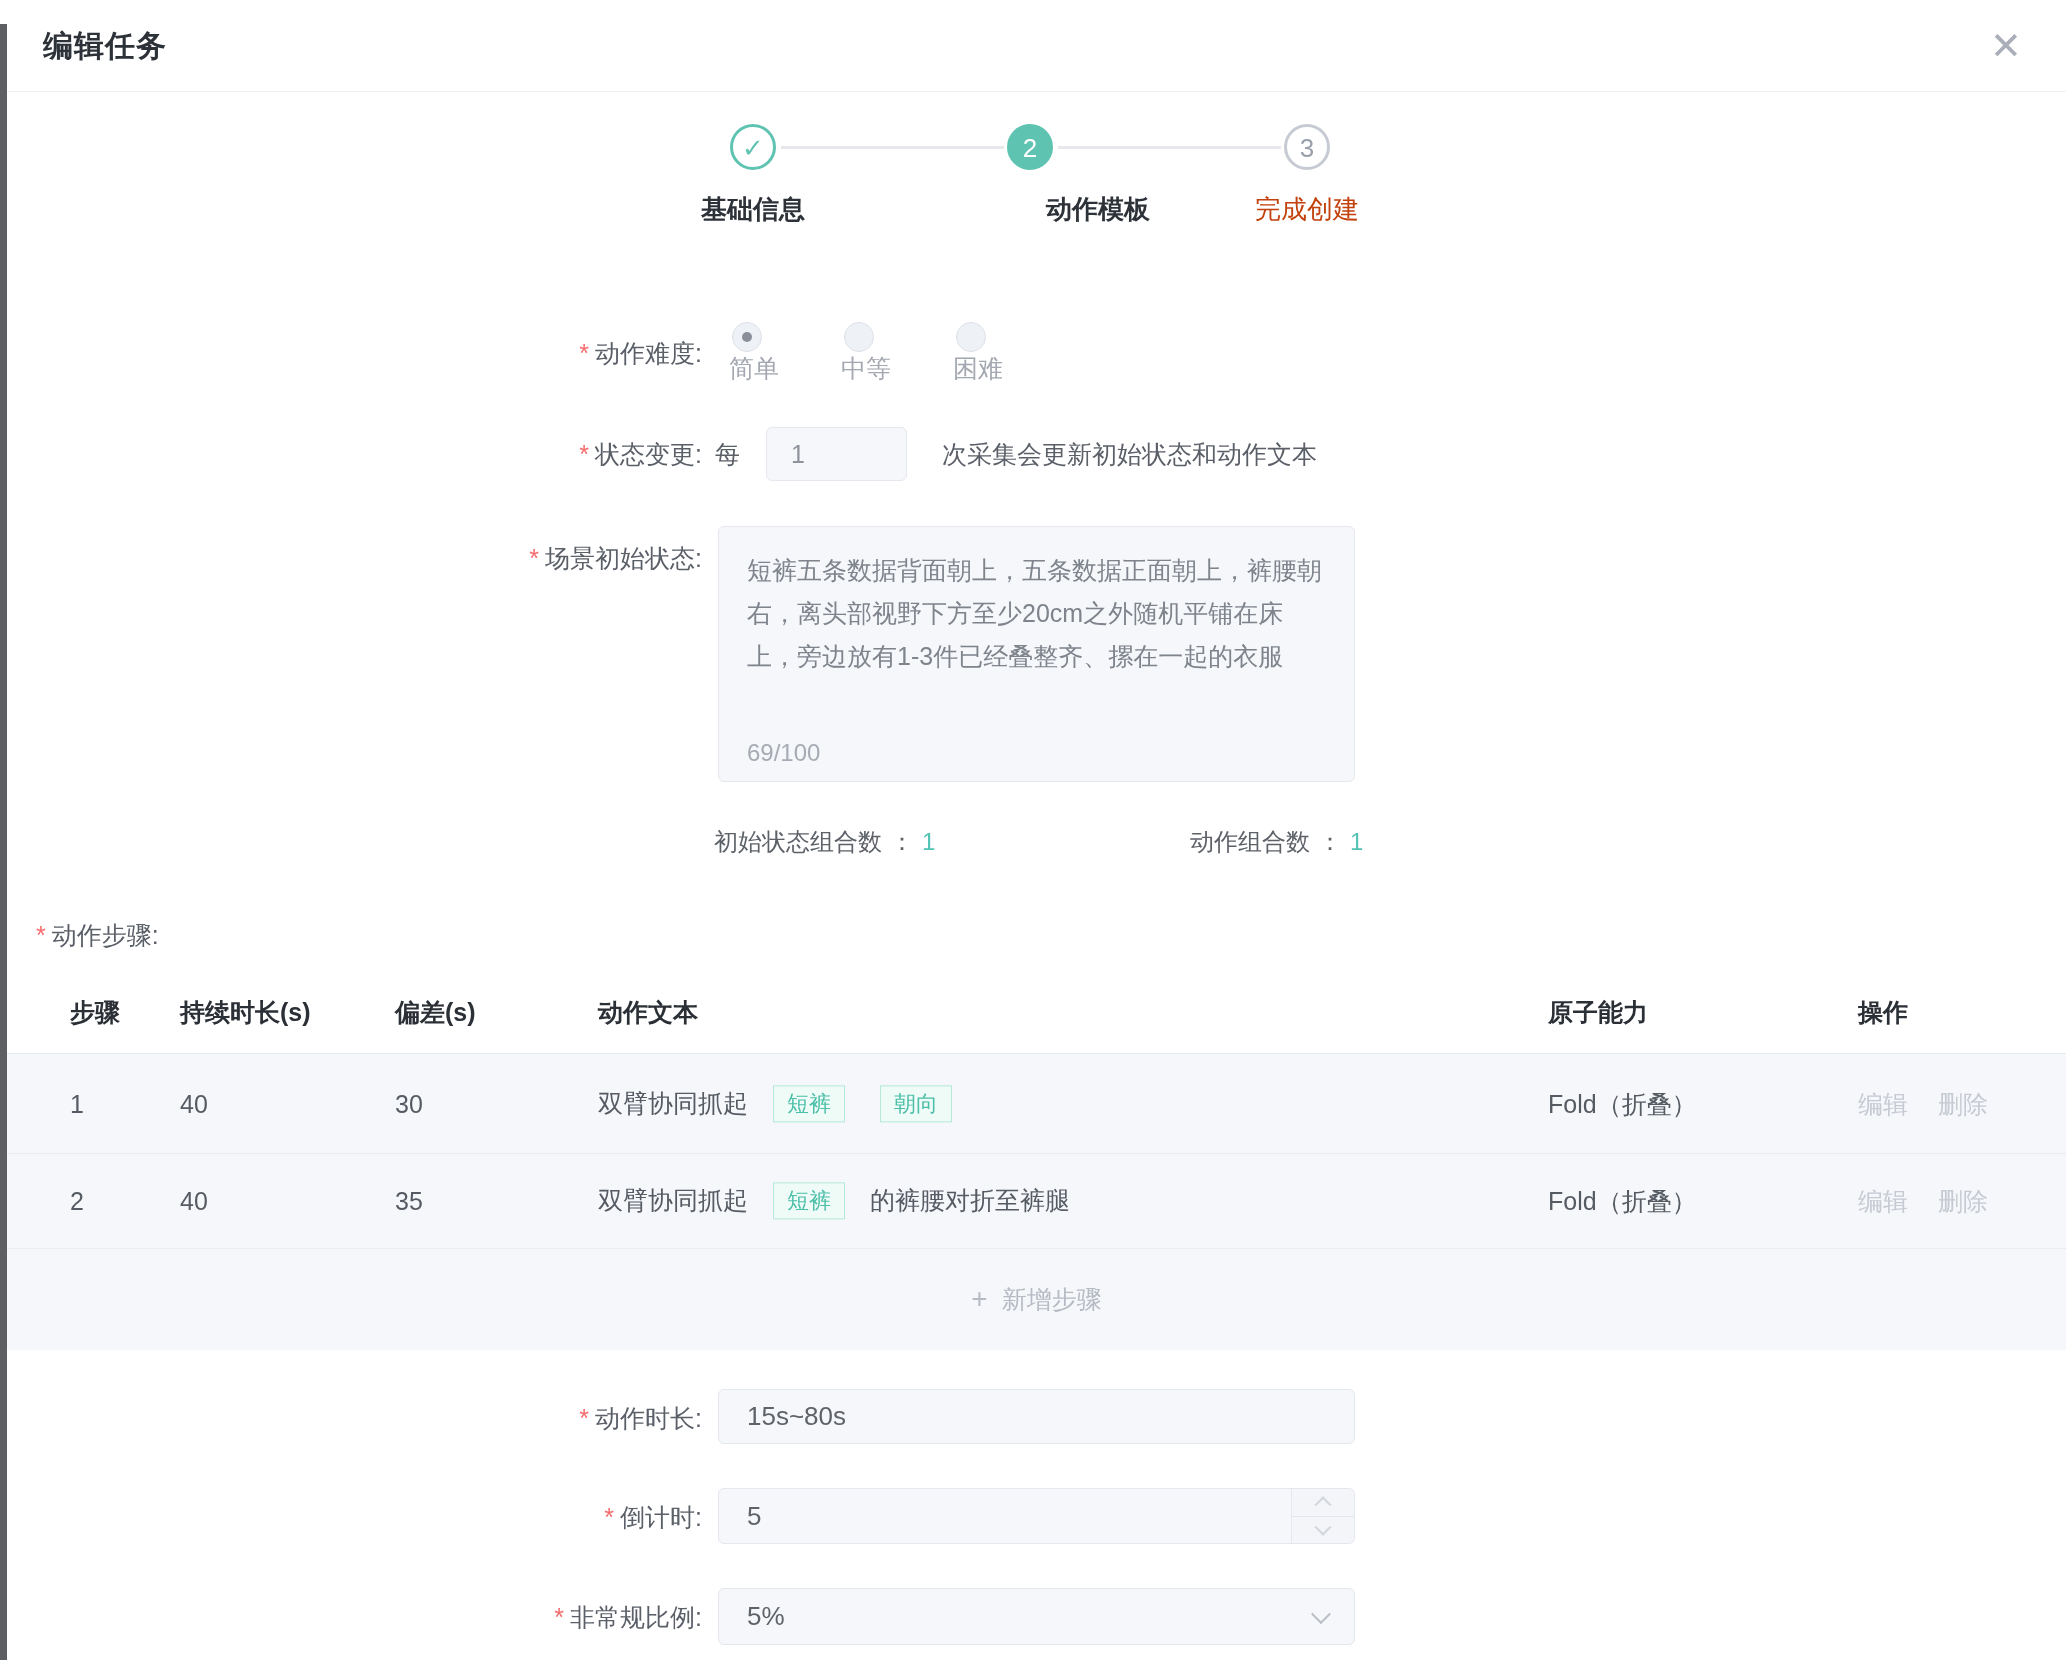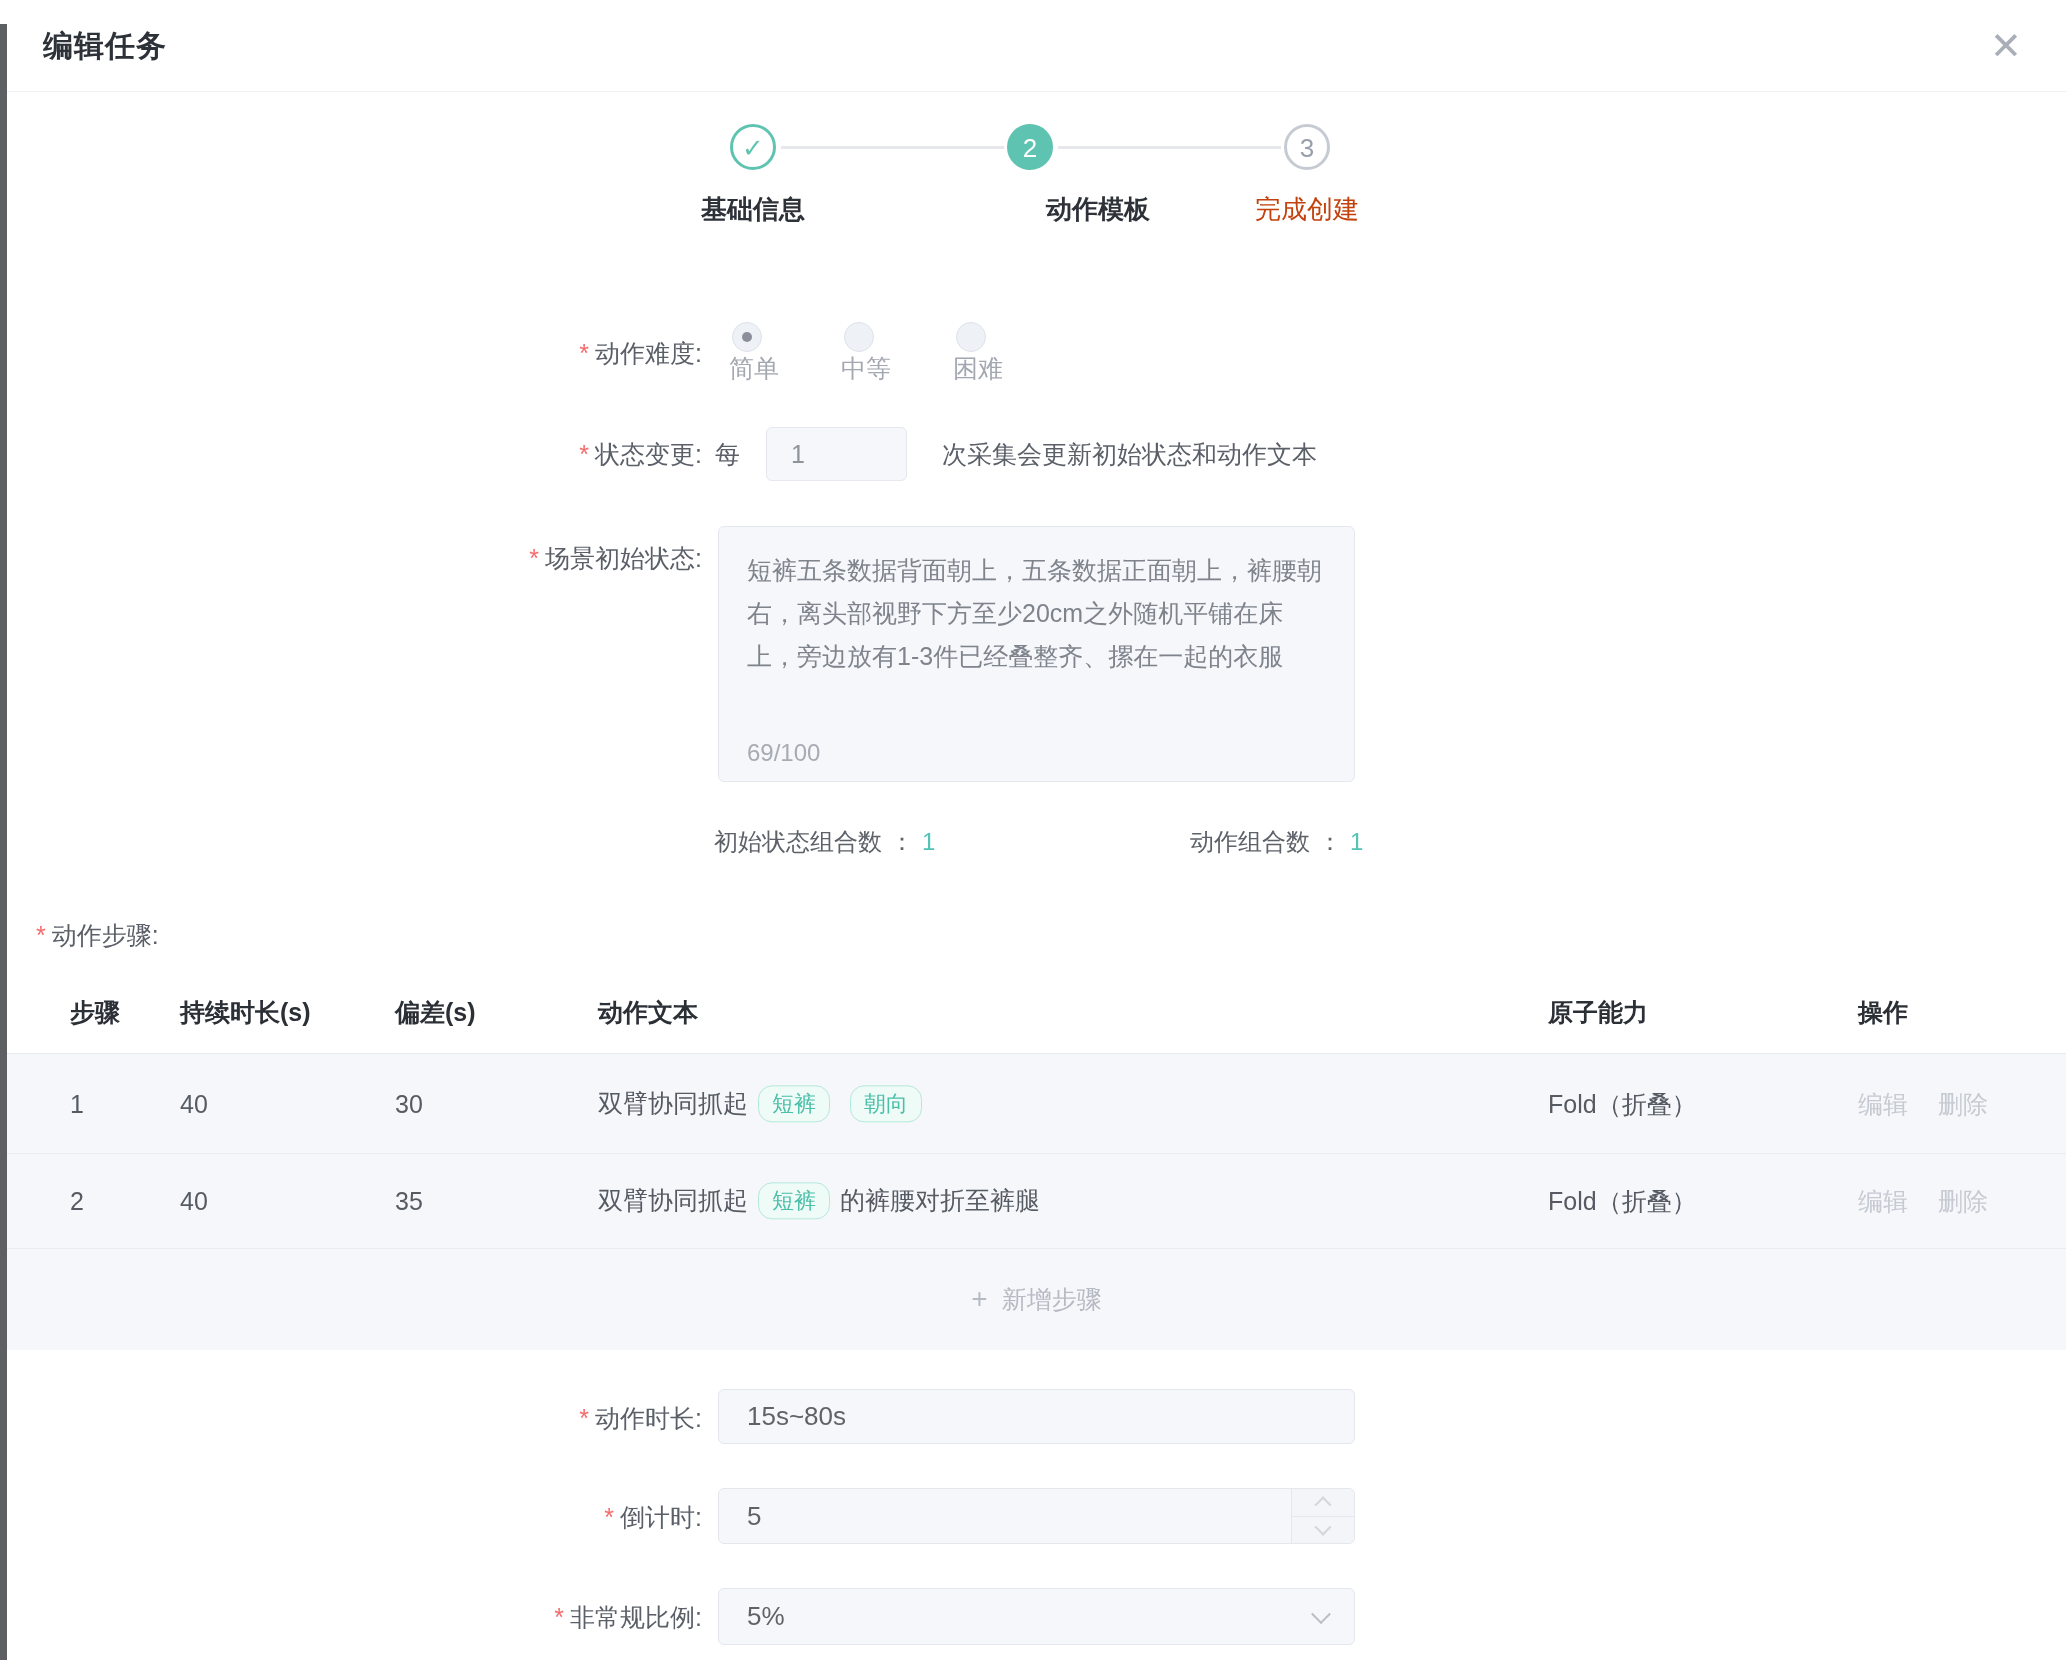--- a/index.html
+++ b/index.html
@@ -66,23 +66,23 @@
 
   
   .tbl-head { position:absolute; top:996px; font-size:25px; font-weight:700; color:#2b2f36; white-space:nowrap; }
   .h-step{left:70px;} .h-dur{left:180px;} .h-dev{left:395px;} .h-text{left:598px;} .h-abl{left:1548px;} .h-act{left:1858px;}
   .tbl-head-border { position:absolute; left:7px; top:1053px; width:2059px; height:1px; background:#e7eaef; }
   .tbl-body { position:absolute; left:7px; top:1054px; width:2059px; height:296px; background:#f5f7fa; }
   .tbl-row { position:relative; width:100%; border-bottom:1px solid #e9ecf1; }
   .row-1 { height:100px; } .row-2 { height:95px; }
   .cell { position:absolute; top:50%; transform:translateY(-50%); font-size:25px; color:#565b63; white-space:nowrap; }
   .c-step{left:63px;} .c-dur{left:173px;} .c-dev{left:388px;} .c-abl{left:1541px;}
-  .c-text { left:591px; display:flex; align-items:center; }
+  .c-text { left:591px; display:flex; align-items:center;gap:15px; }
   .c-text .seg { margin:0; }
-  .tag { display:inline-block; margin:0 10px; padding:5px 13px; font-size:22px; line-height:1.15; color:#4cbfa9; background:#effbf7; border:1px solid #b5e8d8; border-radius:14px; }
+  .tag { display:inline-block; margin:0 10px; padding:5px 13px; font-size:22px; line-height:1.15; color:#4cbfa9; background:#effbf7; border:1px solid #b5e8d8; border-radius:0; }
   .c-act { left:1851px; display:flex; }
   .c-act .lnk { color:#c6cad2; margin-right:30px; cursor:not-allowed; }
   .add-row { position:relative; width:100%; height:100px; display:flex; align-items:center; justify-content:center; cursor:not-allowed; }
   .add-row .plus { font-size:28px; color:#b6bac3; margin-right:14px; font-weight:400; }
   .add-row .txt { font-size:25px; color:#b6bac3; }
 
   
   .big-input { position:absolute; left:718px; width:637px; background:#f5f7fa; border:1px solid #e4e7ed; border-radius:6px; }
   .bi-duration { top:1389px; height:55px; }
   .bi-countdown { top:1488px; height:56px; }

